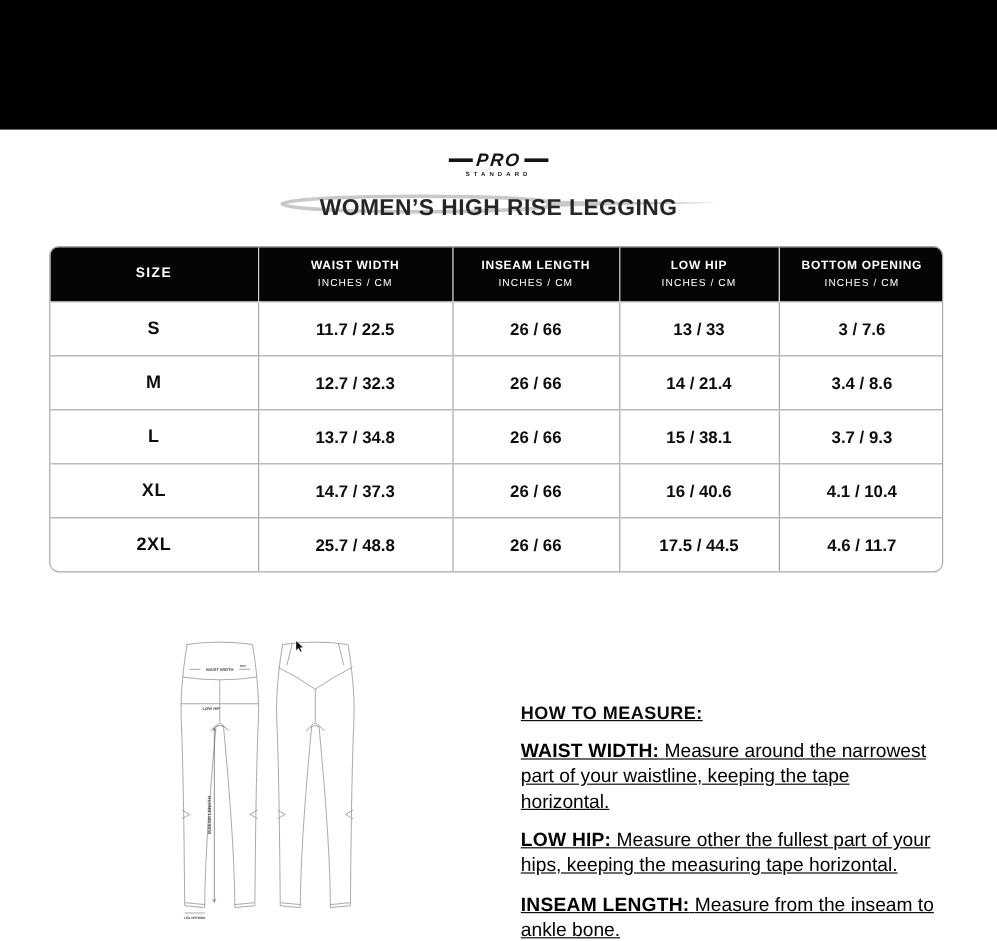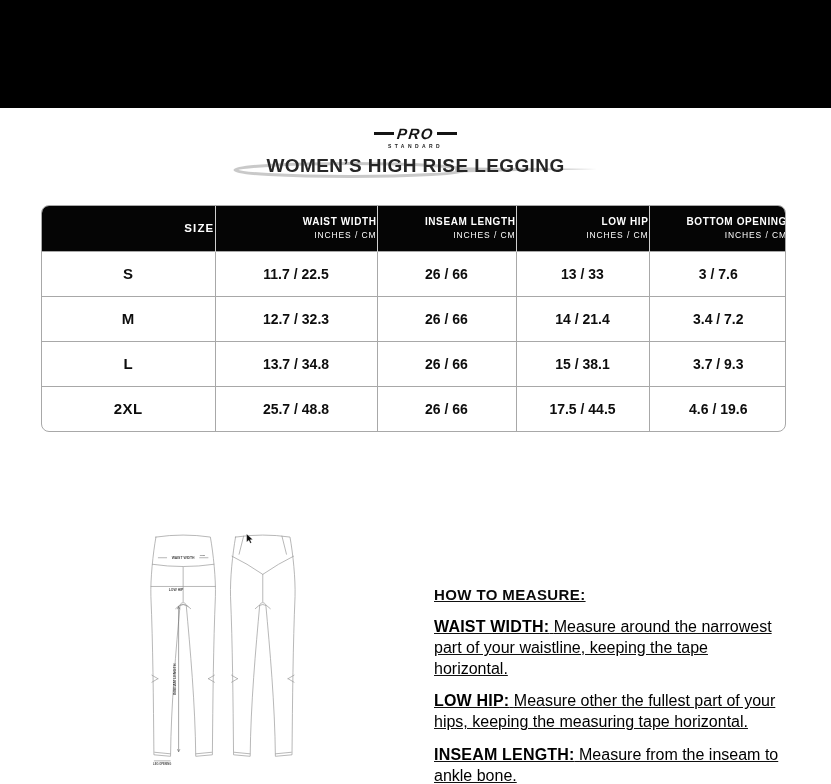--- a/index.html
+++ b/index.html
@@ -12,31 +12,31 @@
 
   
   .logo { position: absolute; top: 126px; left: 0; width: 831px; display: flex; flex-direction: column; align-items: center; }
   .logo-row { display: flex; align-items: center; gap: 3px; }
   .logo-line { width: 20px; height: 2.4px; background: #141414; }
   .logo-text { font-size: 15px; font-weight: bold; font-style: italic; letter-spacing: 1.5px; color: #141414; transform: skewX(-6deg); line-height: 1; }
   .logo-sub { font-size: 5px; font-weight: bold; letter-spacing: 3.4px; color: #222; margin-top: 3px; line-height: 1; }
 
   
   .title-wrap { position: absolute; top: 155px; left: 0; width: 831px; height: 30px;
-    display: flex; align-items: flex-start; justify-content: center; }
+    display: flex; align-items: flex-end; justify-content: center; }
   .swoosh { position: absolute; left: 225px; top: 3px; width: 380px; height: 24px; }
   .page-title { position: relative; font-size: 19px; font-weight: bold; letter-spacing: 0.4px; color: #262626; }
 
   
   .table-wrap { position: absolute; left: 41px; top: 205px; width: 745px;
     border: 1px solid #a8a8a8; border-radius: 8px; overflow: hidden; background: #fff; }
   table.size-table { width: 100%; border-collapse: collapse; table-layout: fixed; }
   .size-table th {
     background: #050505; color: #fff; height: 45px; padding: 0;
-    vertical-align: middle; text-align: right; border-left: 1px solid #cfcfcf;
+    vertical-align: middle; text-align: center; border-left: 1px solid #cfcfcf;
   }
   .size-table th:first-child { border-left: none; }
   .th-label { display: block; font-size: 10px; font-weight: bold; letter-spacing: 0.6px; line-height: 1; }
   .th-size .th-label { font-size: 11.5px; letter-spacing: 1.2px; }
   .th-sub { display: block; font-size: 8.5px; font-weight: normal; letter-spacing: 0.9px; margin-top: 4px; line-height: 1; }
   .size-table td {
     height: 45px; text-align: center; vertical-align: middle;
     font-size: 14px; font-weight: bold; color: #0d0d0d;
     border-left: 1px solid #a8a8a8; border-top: 1px solid #a8a8a8; padding: 0;
   }
@@ -115,35 +115,42 @@
         <td>11.7 / 22.5</td>
         <td>26 / 66</td>
         <td>13 / 33</td>
         <td>3 / 7.6</td>
       </tr>
       <tr>
         <td>M</td>
         <td>12.7 / 32.3</td>
         <td>26 / 66</td>
         <td>14 / 21.4</td>
-        <td>3.4 / 7.2</td>
+        <td>3.4 / 8.6</td>
       </tr>
       <tr>
         <td>L</td>
         <td>13.7 / 34.8</td>
         <td>26 / 66</td>
         <td>15 / 38.1</td>
         <td>3.7 / 9.3</td>
       </tr>
       <tr>
+        <td>XL</td>
+        <td>14.7 / 37.3</td>
+        <td>26 / 66</td>
+        <td>16 / 40.6</td>
+        <td>4.1 / 10.4</td>
+      </tr>
+      <tr>
         <td>2XL</td>
         <td>25.7 / 48.8</td>
         <td>26 / 66</td>
         <td>17.5 / 44.5</td>
-        <td>4.6 / 19.6</td>
+        <td>4.6 / 11.7</td>
       </tr>
     </tbody>
   </table>
 </div>
 
 <svg class="diagram" viewBox="0 0 170 250" aria-hidden="true">
 
   <g stroke="#9a9a9a" stroke-width="0.7" fill="none" stroke-linecap="round">
     <path d="M 14 9 Q 41 5, 68 9 C 71 26, 73.5 50, 73 68 C 71 115, 70.5 170, 70 225 L 53.5 226.5 C 53 175, 48 120, 44 76 Q 41 72, 38 76 C 34 120, 29 175, 28.5 226.5 L 12 225 C 11.5 170, 11 115, 9 68 C 8.5 50, 11 26, 14 9 Z"></path>
     <path d="M 10.5 36 Q 41 40.5, 71.5 36"></path>

